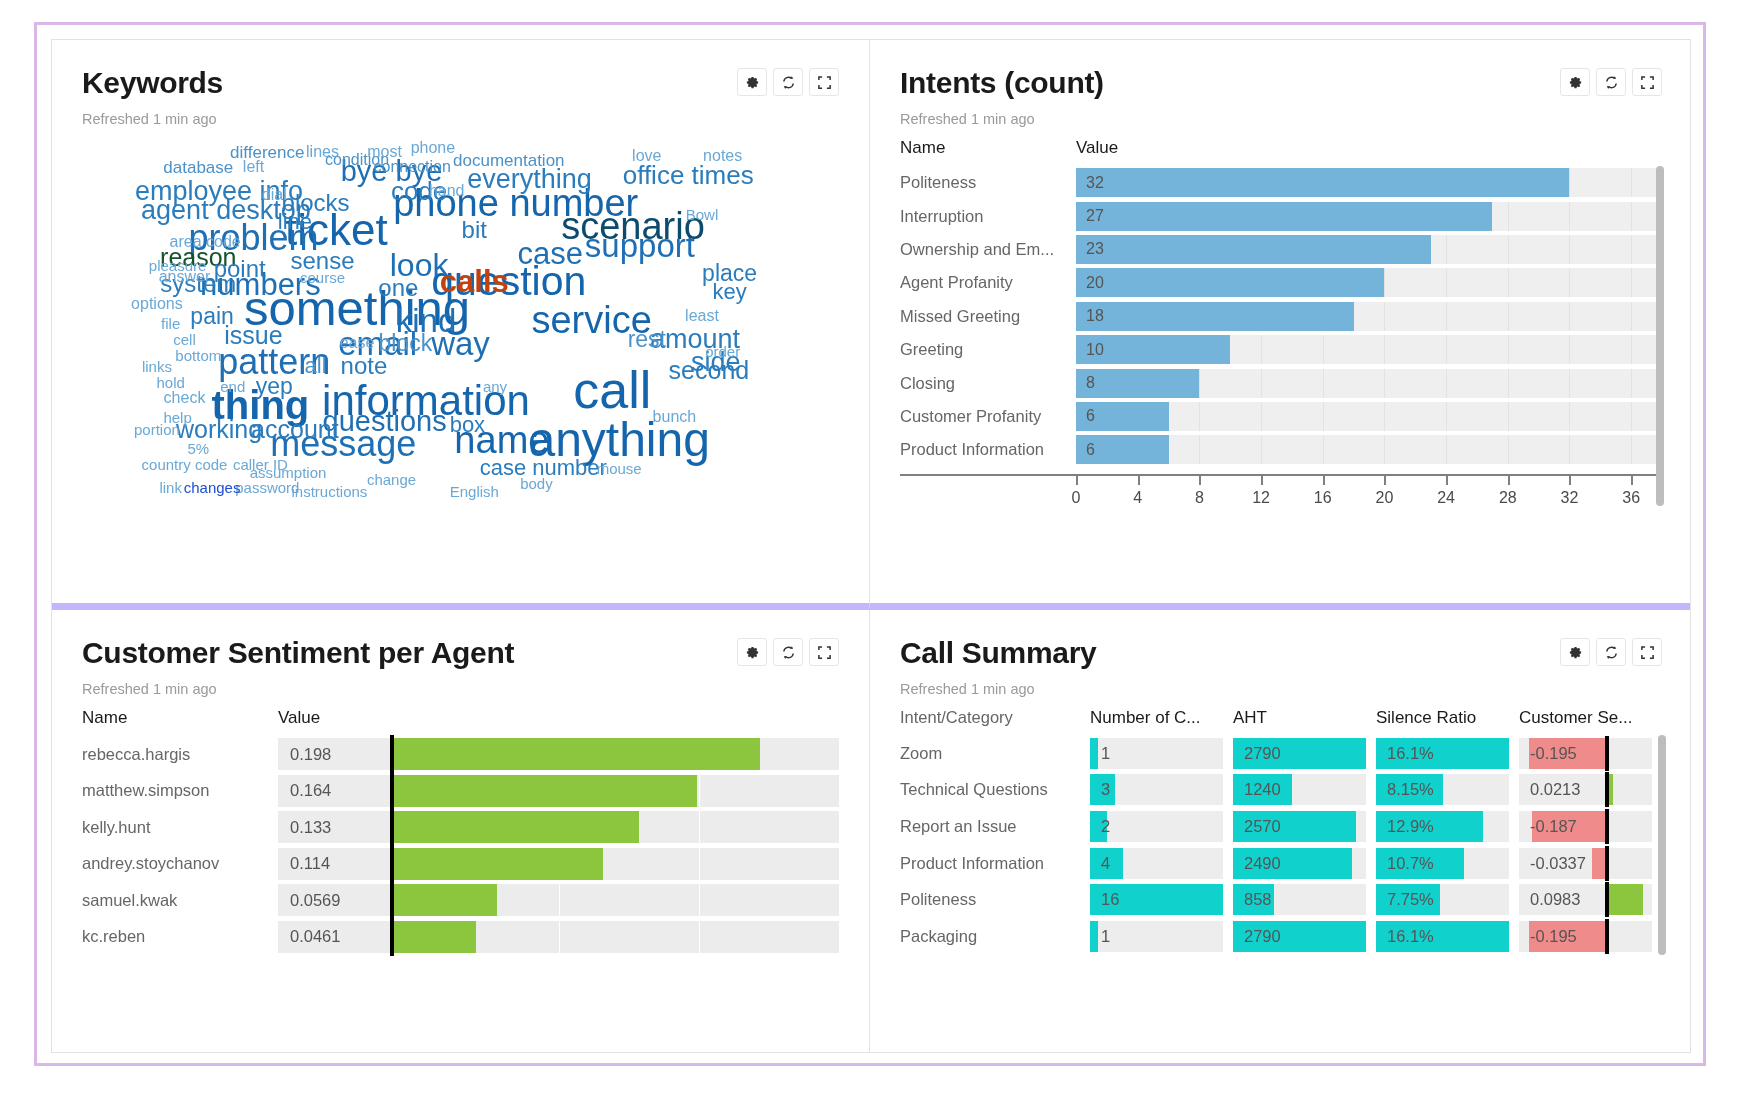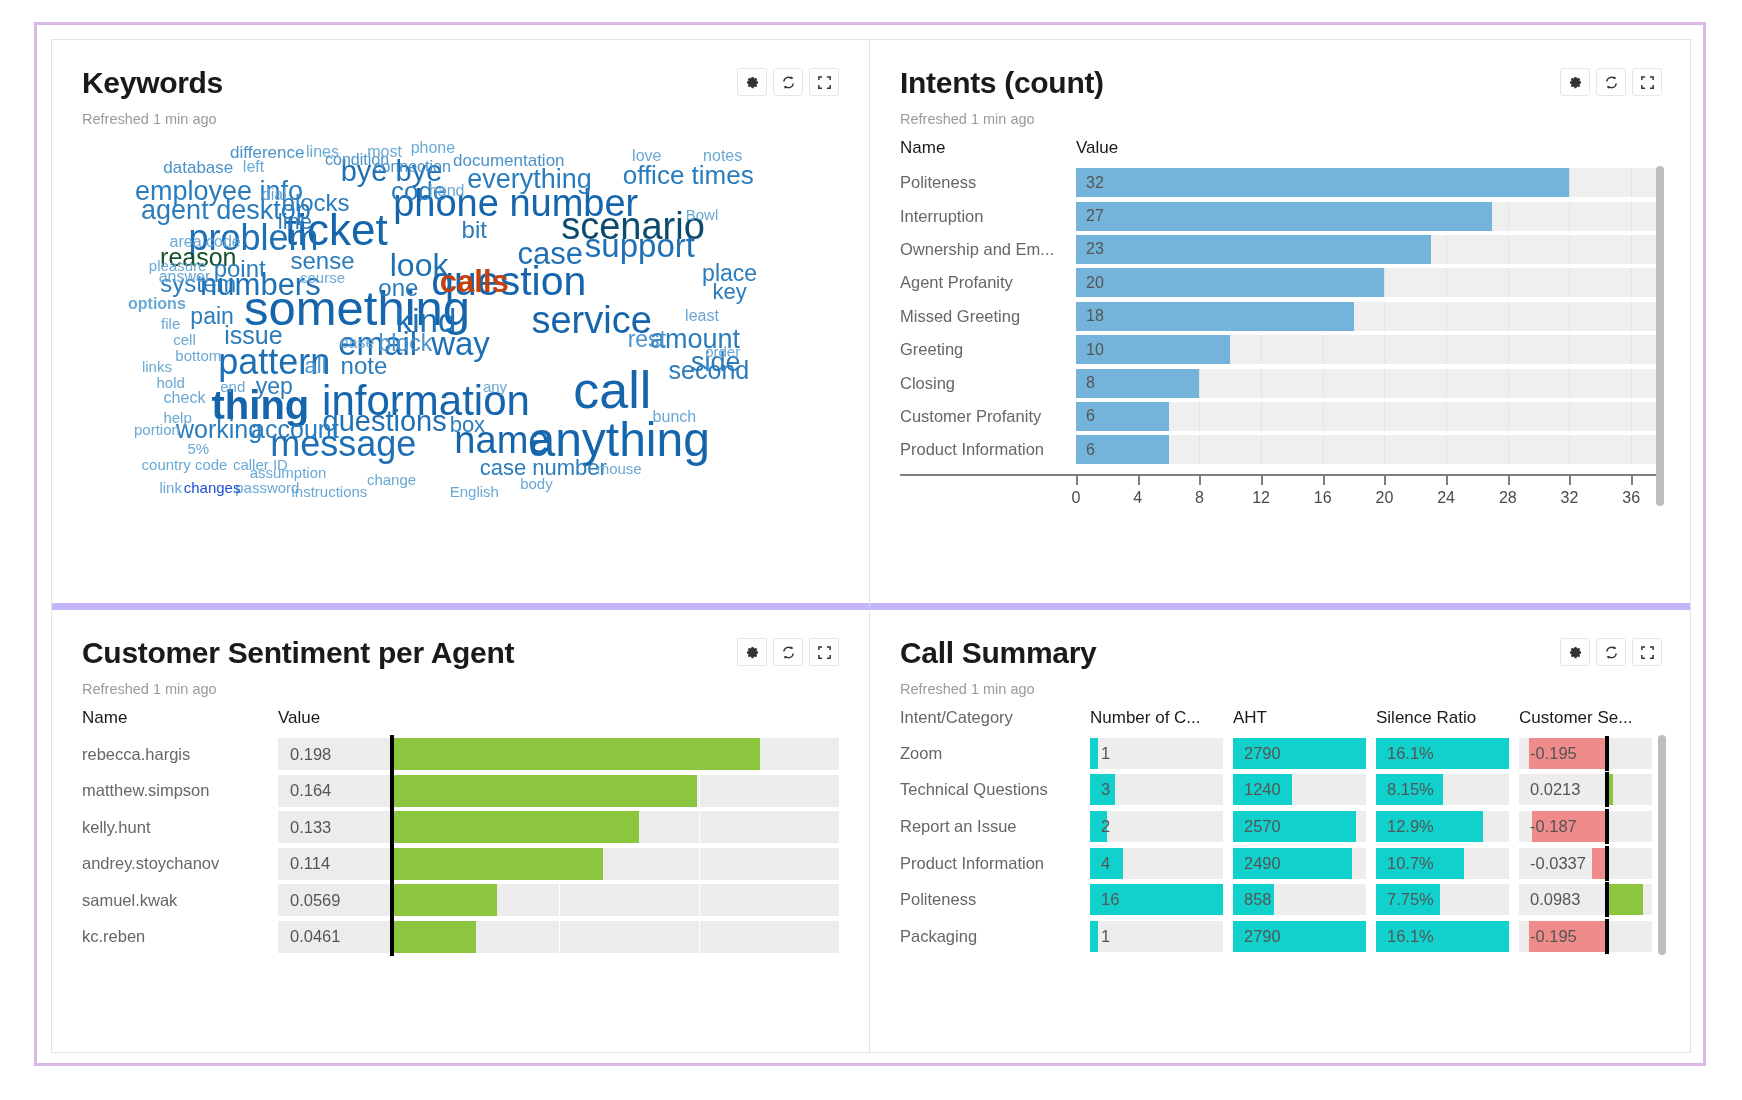--- a/index.html
+++ b/index.html
@@ -272,21 +272,21 @@
               <span style="left: 88%; top: 3%; font-size: 16px; color: rgb(106, 168, 213); font-weight: 400;">notes</span>
               <span style="left: 39%; top: 2%; font-size: 16px; color: rgb(106, 168, 213); font-weight: 400;">most</span>
               <span style="left: 46%; top: 1%; font-size: 16px; color: rgb(106, 168, 213); font-weight: 400;">phone</span>
               <span style="left: 30%; top: 2%; font-size: 16px; color: rgb(106, 168, 213); font-weight: 400;">lines</span>
               <span style="left: 20%; top: 6%; font-size: 16px; color: rgb(106, 168, 213); font-weight: 400;">left</span>
               <span style="left: 23%; top: 13%; font-size: 16px; color: rgb(106, 168, 213); font-weight: 400;">dial</span>
               <span style="left: 48%; top: 12%; font-size: 16px; color: rgb(106, 168, 213); font-weight: 400;">hand</span>
               <span style="left: 9%; top: 31%; font-size: 15px; color: rgb(106, 168, 213); font-weight: 400;">pleasure</span>
               <span style="left: 10%; top: 34%; font-size: 16px; color: rgb(106, 168, 213); font-weight: 400;">answer</span>
               <span style="left: 30%; top: 34%; font-size: 15px; color: rgb(106, 168, 213); font-weight: 400;">course</span>
-              <span style="left: 6%; top: 41%; font-size: 16px; color: rgb(106, 168, 213); font-weight: 700;">options</span>
+              <span style="left: 6%; top: 41%; font-size: 16px; color: rgb(106, 168, 213); font-weight: 400;">options</span>
               <span style="left: 8%; top: 46%; font-size: 15px; color: rgb(106, 168, 213); font-weight: 400;">file</span>
               <span style="left: 10%; top: 50%; font-size: 15px; color: rgb(106, 168, 213); font-weight: 400;">cell</span>
               <span style="left: 12%; top: 54%; font-size: 15px; color: rgb(106, 168, 213); font-weight: 400;">bottom</span>
               <span style="left: 6%; top: 57%; font-size: 15px; color: rgb(106, 168, 213); font-weight: 400;">links</span>
               <span style="left: 8%; top: 61%; font-size: 15px; color: rgb(106, 168, 213); font-weight: 400;">hold</span>
               <span style="left: 10%; top: 65%; font-size: 16px; color: rgb(106, 168, 213); font-weight: 400;">check</span>
               <span style="left: 17%; top: 62%; font-size: 15px; color: rgb(106, 168, 213); font-weight: 400;">end</span>
               <span style="left: 9%; top: 70%; font-size: 15px; color: rgb(106, 168, 213); font-weight: 400;">help</span>
               <span style="left: 6%; top: 73%; font-size: 15px; color: rgb(106, 168, 213); font-weight: 400;">portion</span>
               <span style="left: 12%; top: 78%; font-size: 15px; color: rgb(106, 168, 213); font-weight: 400;">5%</span>

